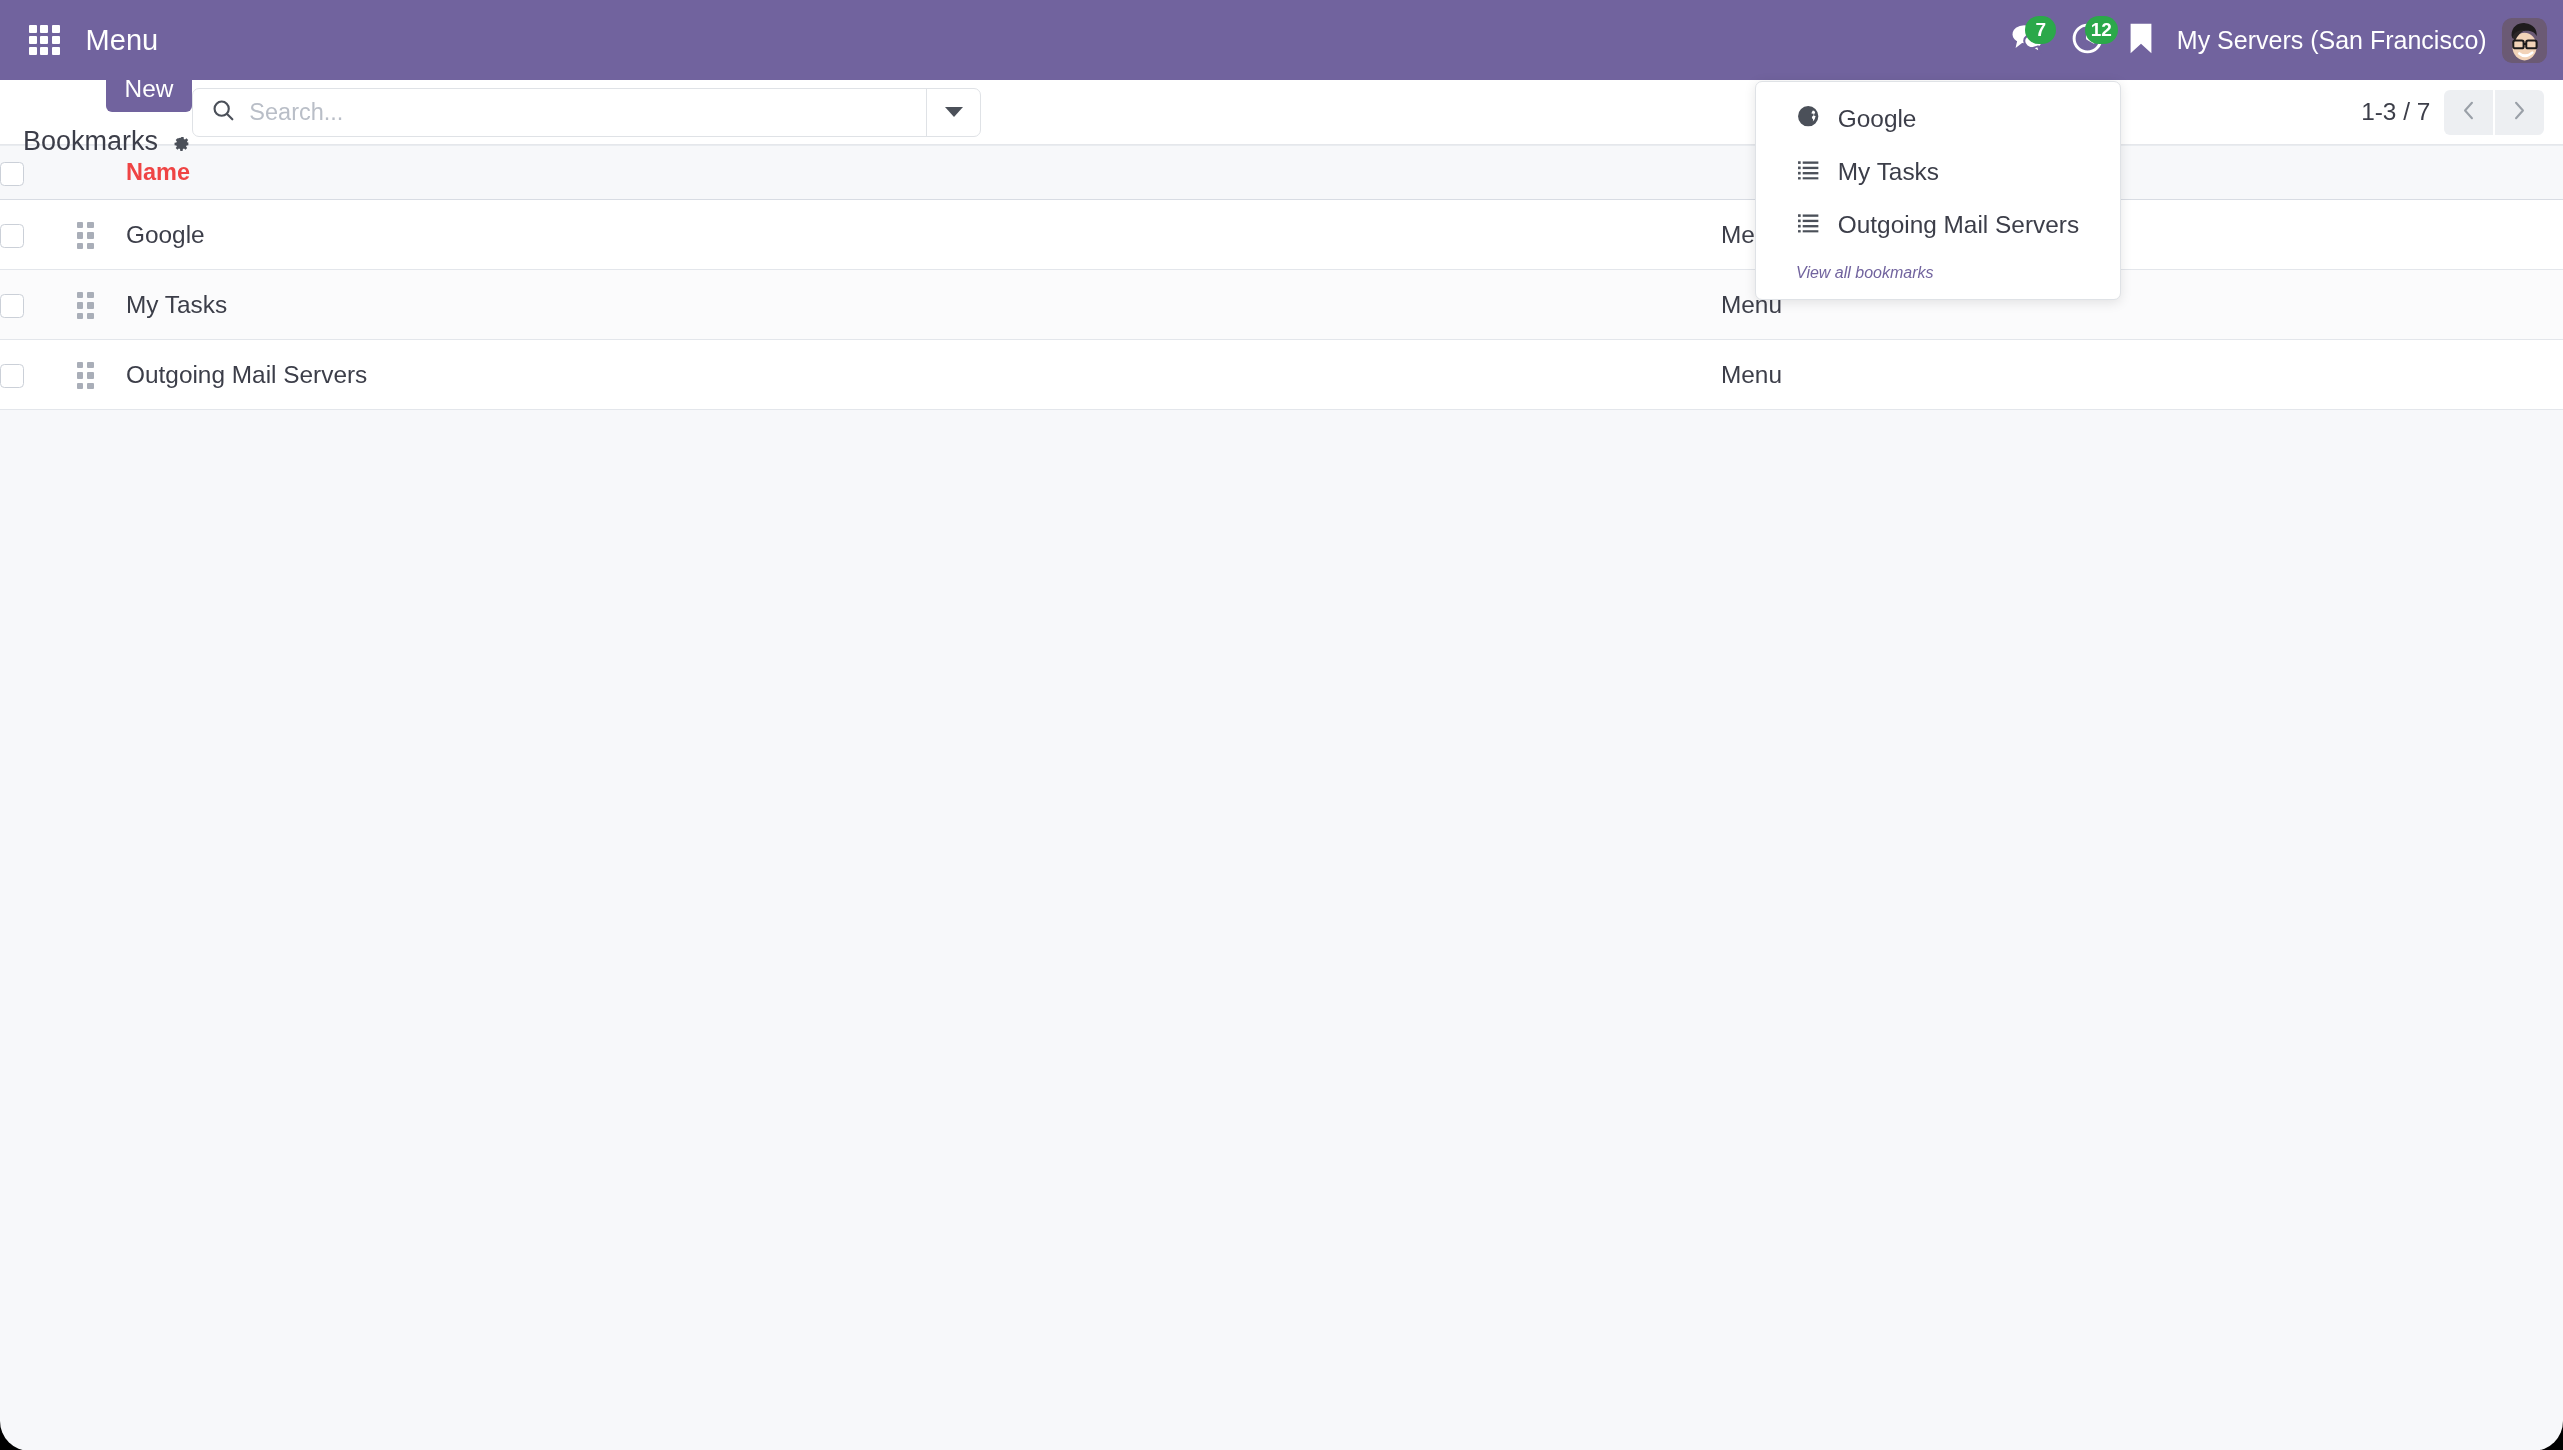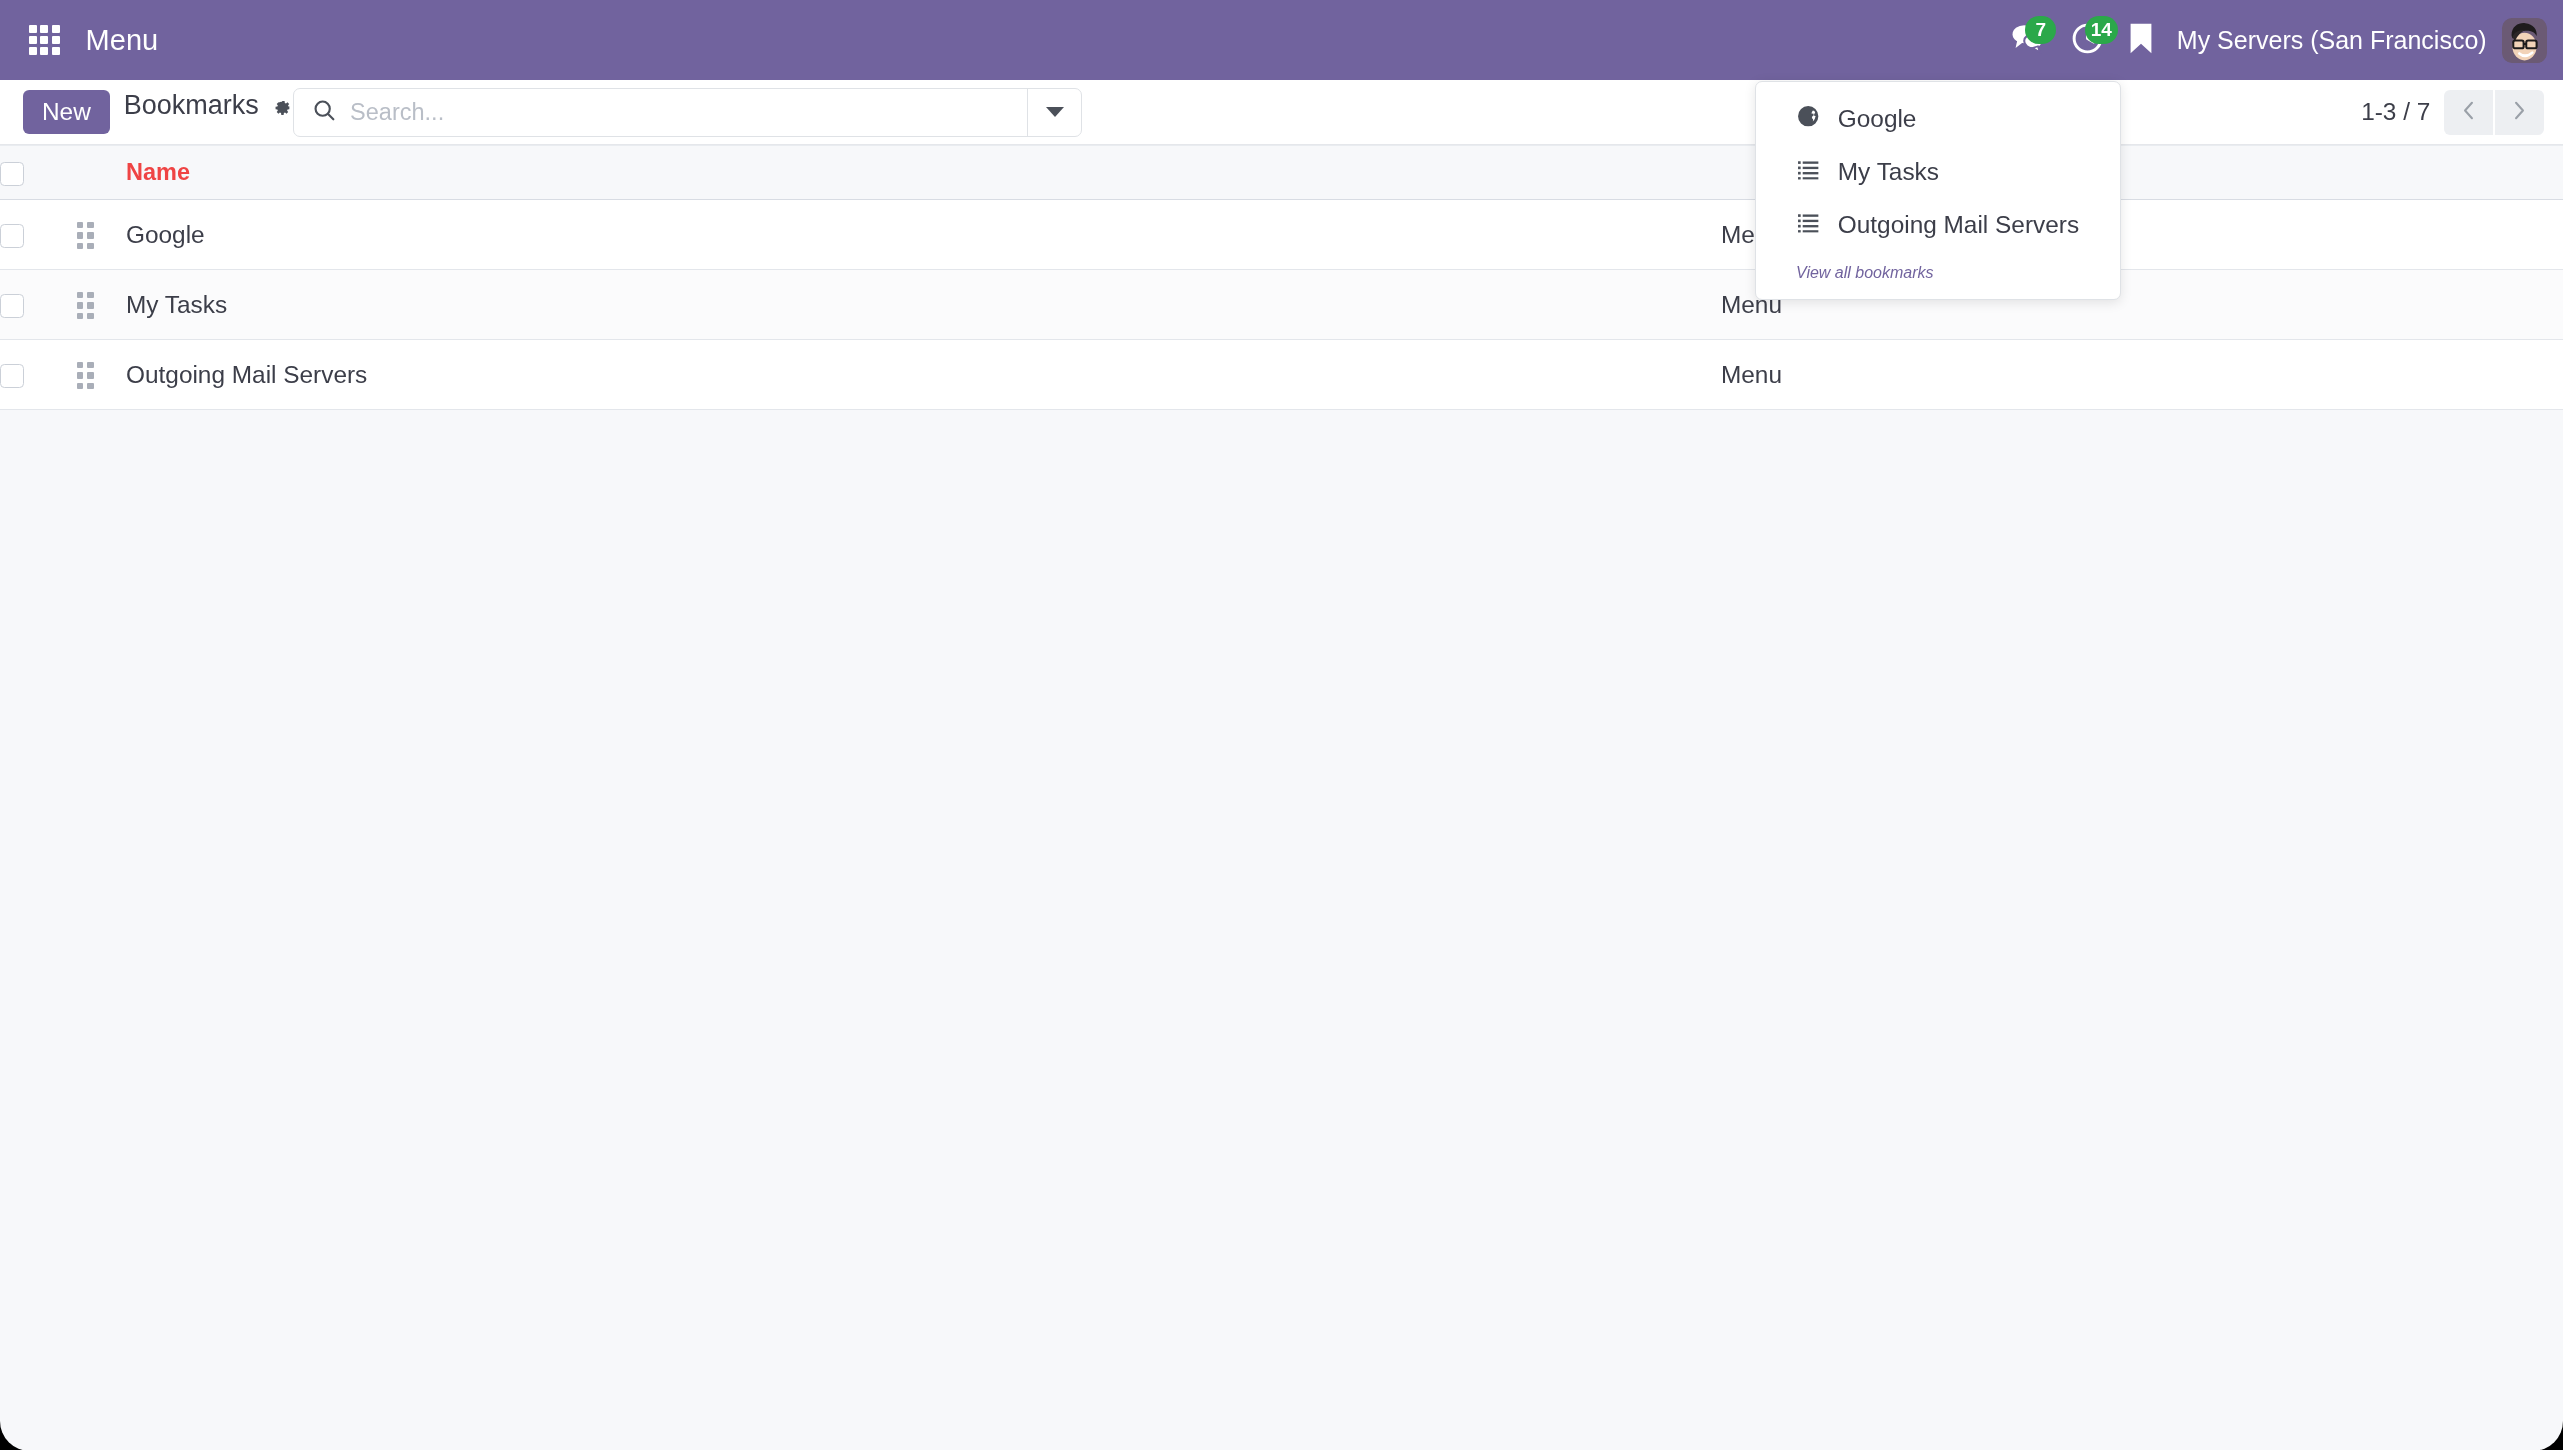--- a/index.html
+++ b/index.html
@@ -96,21 +96,21 @@
   .control-panel {
     position: relative;
     height: 65px;
     background: #FFFFFF;
     display: flex;
     align-items: center;
     padding: 0 19px 0 23px;
     border-bottom: 0.9px solid #E5E7EB;
     z-index: 10;
   }
-  .cp-left { display: flex; align-items: flex-start; gap: 14px; }
+  .cp-left { display: flex; align-items: flex-end; gap: 14px; flex-direction: column; }
   .btn-new {
     background: #71639E;
     color: #FFFFFF;
     border: none;
     border-radius: 6.1px;
     font-size: 24.4px;
     font-family: "Liberation Sans", sans-serif;
     padding: 7.8px 19px;
     cursor: pointer;
     line-height: 1.18;
@@ -298,21 +298,21 @@
         <span class="badge">7</span>
       </div>
 
       <div class="nav-icon-btn">
         <span>
           <svg width="33" height="33" viewBox="0 0 38 38" fill="none">
             <path d="M19 3.6 A15.4 15.4 0 1 0 34.4 19" stroke="#FFFFFF" stroke-width="3.4" fill="none" stroke-linecap="round"></path>
             <path d="M19 9.5 L19 19 L26 23" stroke="#FFFFFF" stroke-width="3.4" fill="none" stroke-linecap="round" stroke-linejoin="round"></path>
           </svg>
         </span>
-        <span class="badge">14</span>
+        <span class="badge">12</span>
       </div>
 
       <div class="nav-icon-btn">
         <span>
           <svg width="26" height="33" viewBox="0 0 30 38" fill="none">
             <path d="M3 2 H27 V36 L15 25 L3 36 Z" fill="#FFFFFF"></path>
           </svg>
         </span>
       </div>
 

